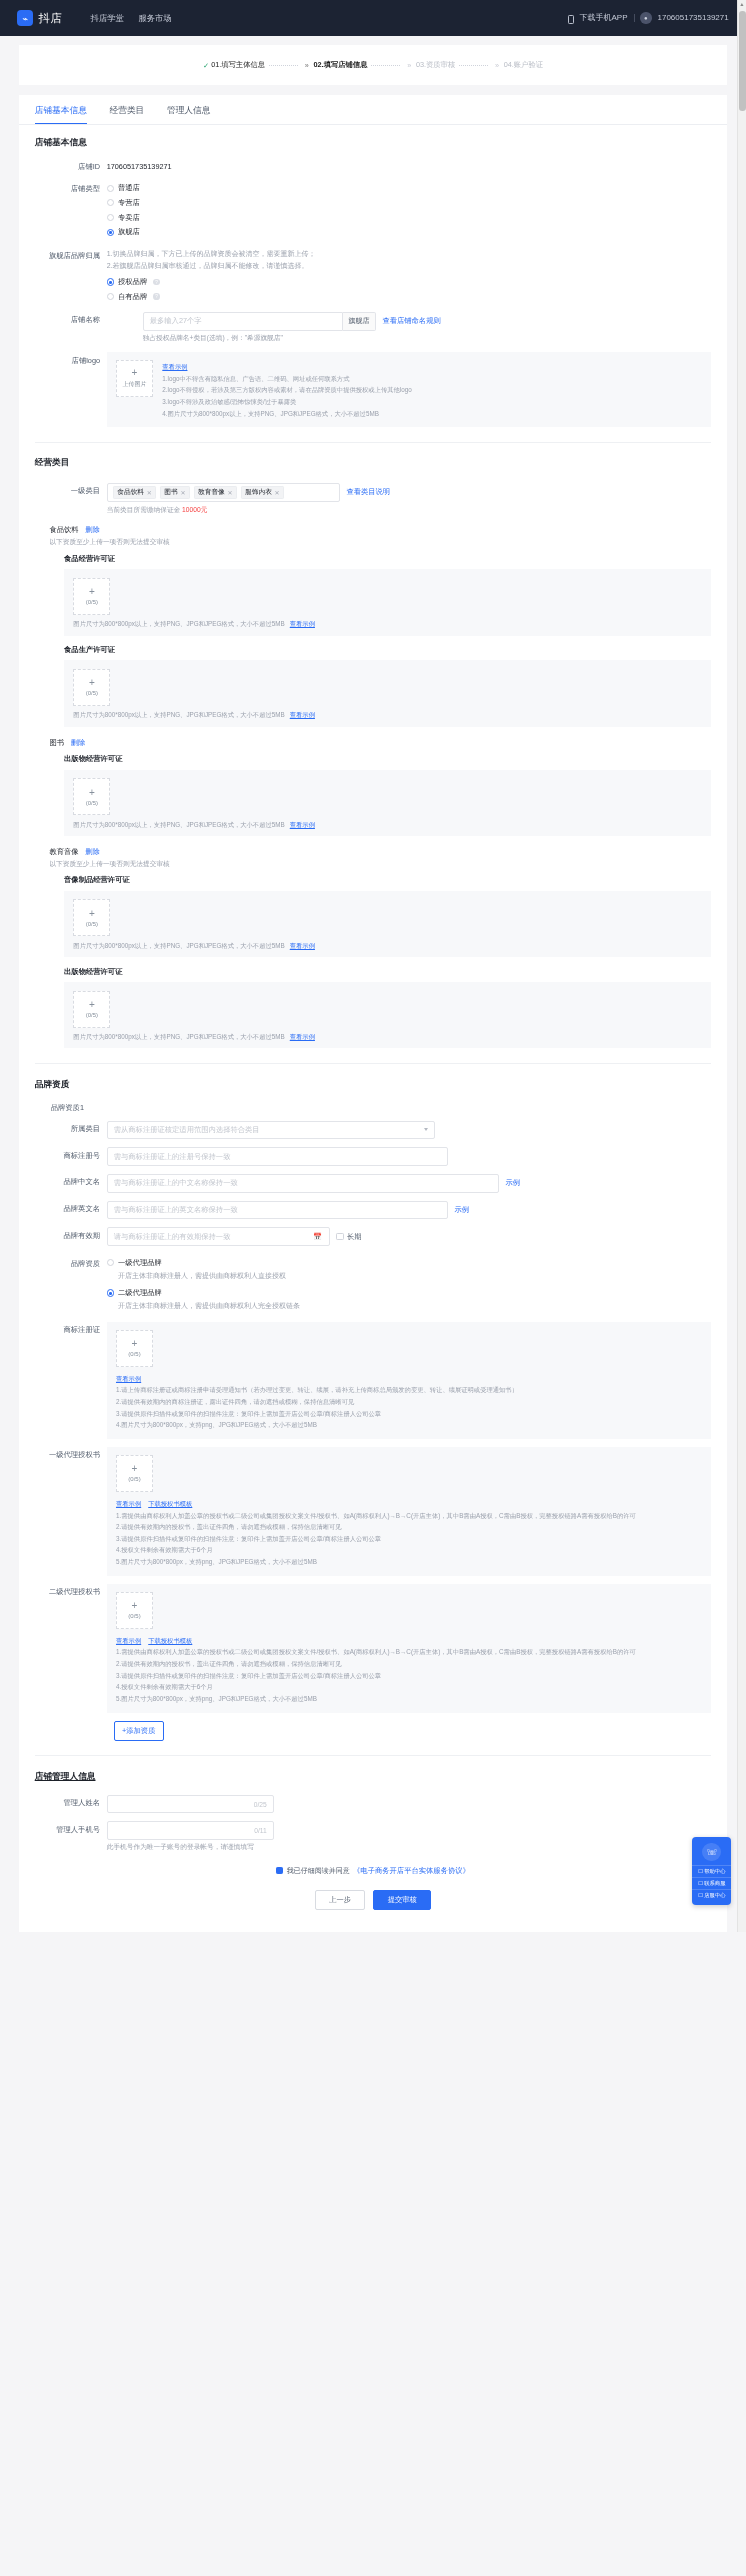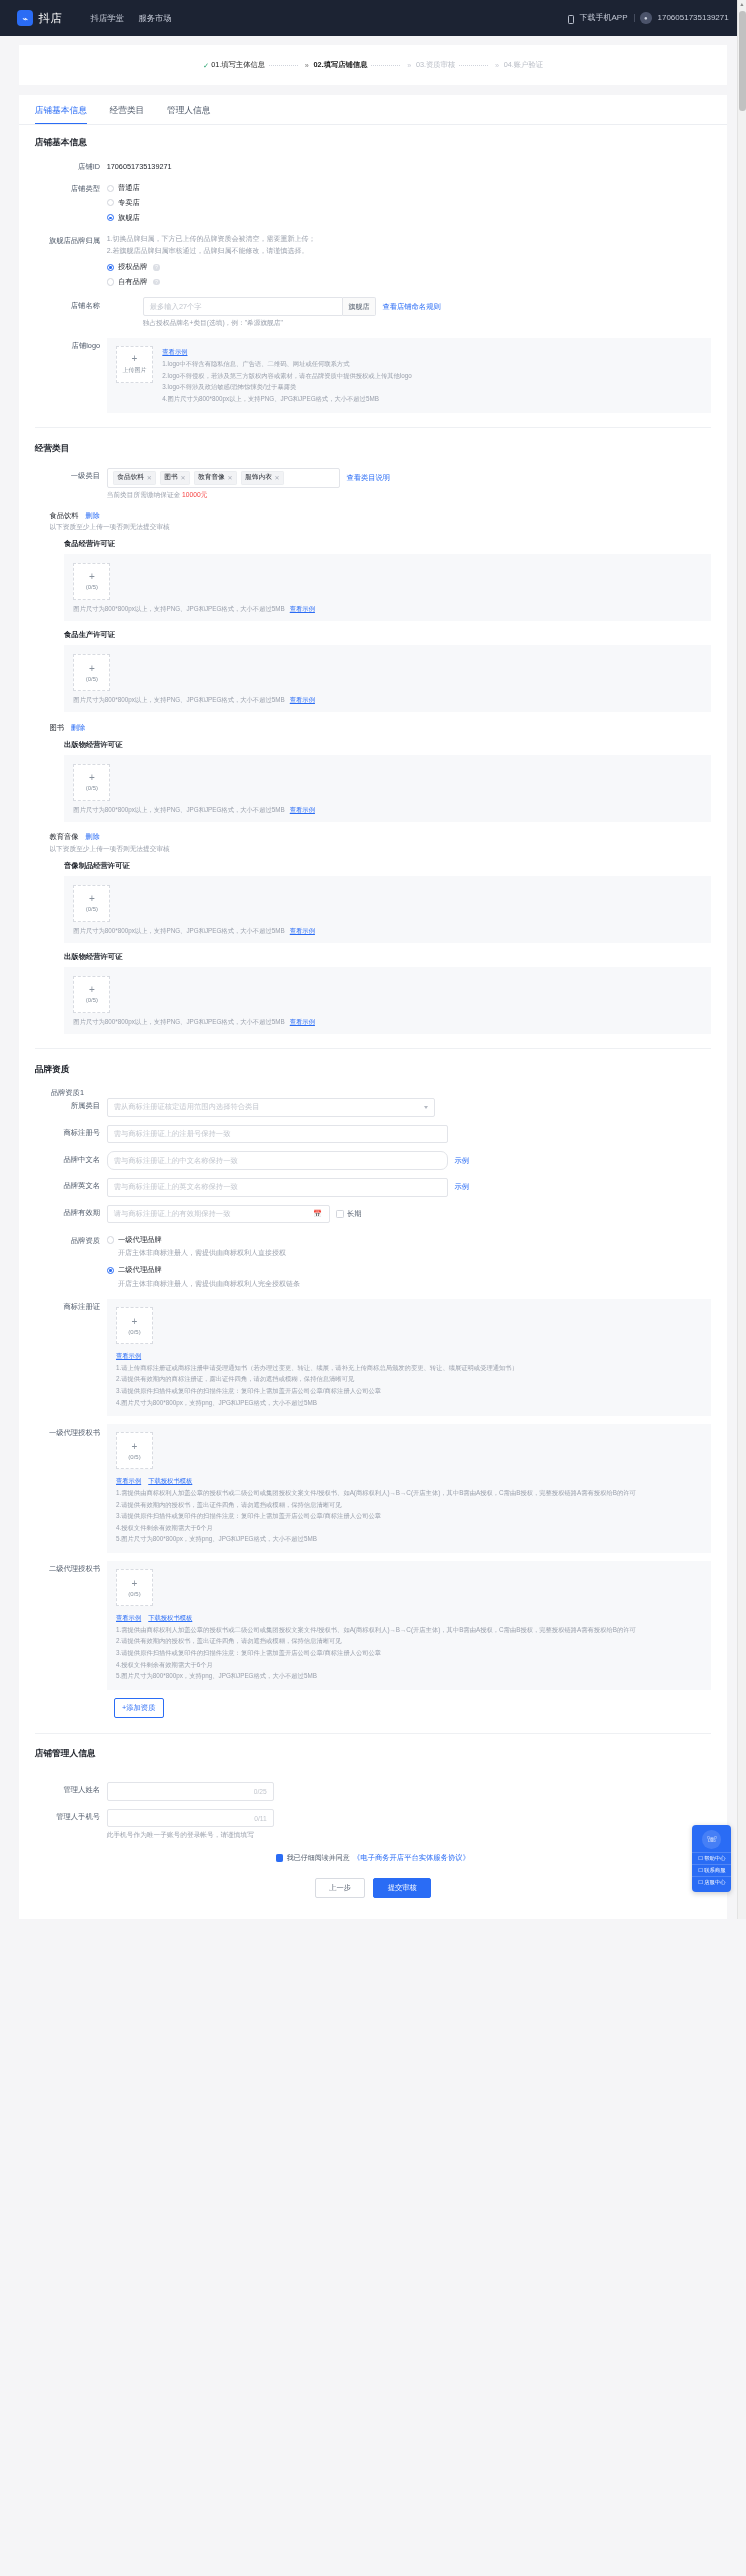--- a/index.html
+++ b/index.html
@@ -156,21 +156,21 @@
     display: flex; align-items: center; justify-content: space-between;
     padding: 0 6px; font-size: 7.3px; color: #c2c6ce; background: #fff;
   }
   .caret { width: 0; height: 0; border-left: 2.7px solid transparent; border-right: 2.7px solid transparent; border-top: 3.3px solid #b4b9c2; }
 
   .chkrow { display: flex; align-items: center; gap: 3.3px; font-family: Liberation Serif, serif; }
   .chk { width: 7.3px; height: 7.3px; border: 0.7px solid #d2d5dc; border-radius: 1.3px; background: #fff; }
   .chk-label { font-size: 7.3px; color: #4e5969; }
   .cal-ico { font-size: 7.3px; color: #a6abb5; }
 
-  .brand-qual-label { font-size: 7.3px; color: #4e5969; padding-left: 16px; }
+  .brand-qual-label { font-size: 7.3px; color: #4e5969; margin-bottom: 8px; padding-left: 16px; }
 
   .addbtn {
     display: inline-flex; align-items: center; gap: 2.7px; border: 0.7px solid #2a6cf5;
     color: #2a6cf5; background: #fff; border-radius: 2px; font-size: 7.3px;
     padding: 4px 7.3px; cursor: pointer;
   }
 
   .counter { font-size: 6.7px; color: #c2c6ce; margin-left: auto; }
   .agree-row { display: flex; align-items: center; justify-content: center; gap: 3.3px; margin-top: 13.3px; font-size: 7px; color: #4e5969; }
 
@@ -266,20 +266,24 @@
           <div class="static-val">1706051735139271</div>
         </div>
       </div>
 
       <div class="frow">
         <div class="flabel">店铺类型</div>
         <div class="fbody">
           <div class="radio-row">
             <span class="radio"></span>
             <span class="radio-label">普通店</span>
+          </div>
+          <div class="radio-row">
+            <span class="radio"></span>
+            <span class="radio-label">专营店</span>
           </div>
           <div class="radio-row">
             <span class="radio"></span>
             <span class="radio-label">专卖店</span>
           </div>
           <div class="radio-row">
             <span class="radio on"></span>
             <span class="radio-label">旗舰店</span>
           </div>
         </div>
@@ -489,21 +493,21 @@
           <div class="inp" style="width:341px;">
             <span>需与商标注册证上的注册号保持一致</span>
           </div>
         </div>
       </div>
 
       <div class="frow">
         <div class="flabel">品牌中文名</div>
         <div class="fbody">
           <div class="inp-wrap">
-            <div class="inp" style="width:341px;border-radius:7px;">
+            <div class="inp" style="width:392px;">
               <span>需与商标注册证上的中文名称保持一致</span>
             </div>
             <a class="link">示例</a>
           </div>
         </div>
       </div>
 
       <div class="frow">
         <div class="flabel">品牌英文名</div>
         <div class="fbody">
@@ -614,21 +618,21 @@
       </div>
 
       <div style="padding-left:79px;margin-top:4px;">
         <div class="addbtn">+添加资质</div>
       </div>
 
       <div class="sep"></div>
     </div>
 
     <div class="section" style="padding-top:14.7px;">
-      <div class="section-title" style="margin-bottom:22px;">店铺管理人信息</div>
+      <div class="section-title" style="margin-bottom:12px;text-decoration:underline;">店铺管理人信息</div>
 
       <div class="frow">
         <div class="flabel">管理人姓名</div>
         <div class="fbody">
           <div class="inp" style="width:167px;">
             <span class="val"></span>
             <span class="counter">0/25</span>
           </div>
         </div>
       </div>

